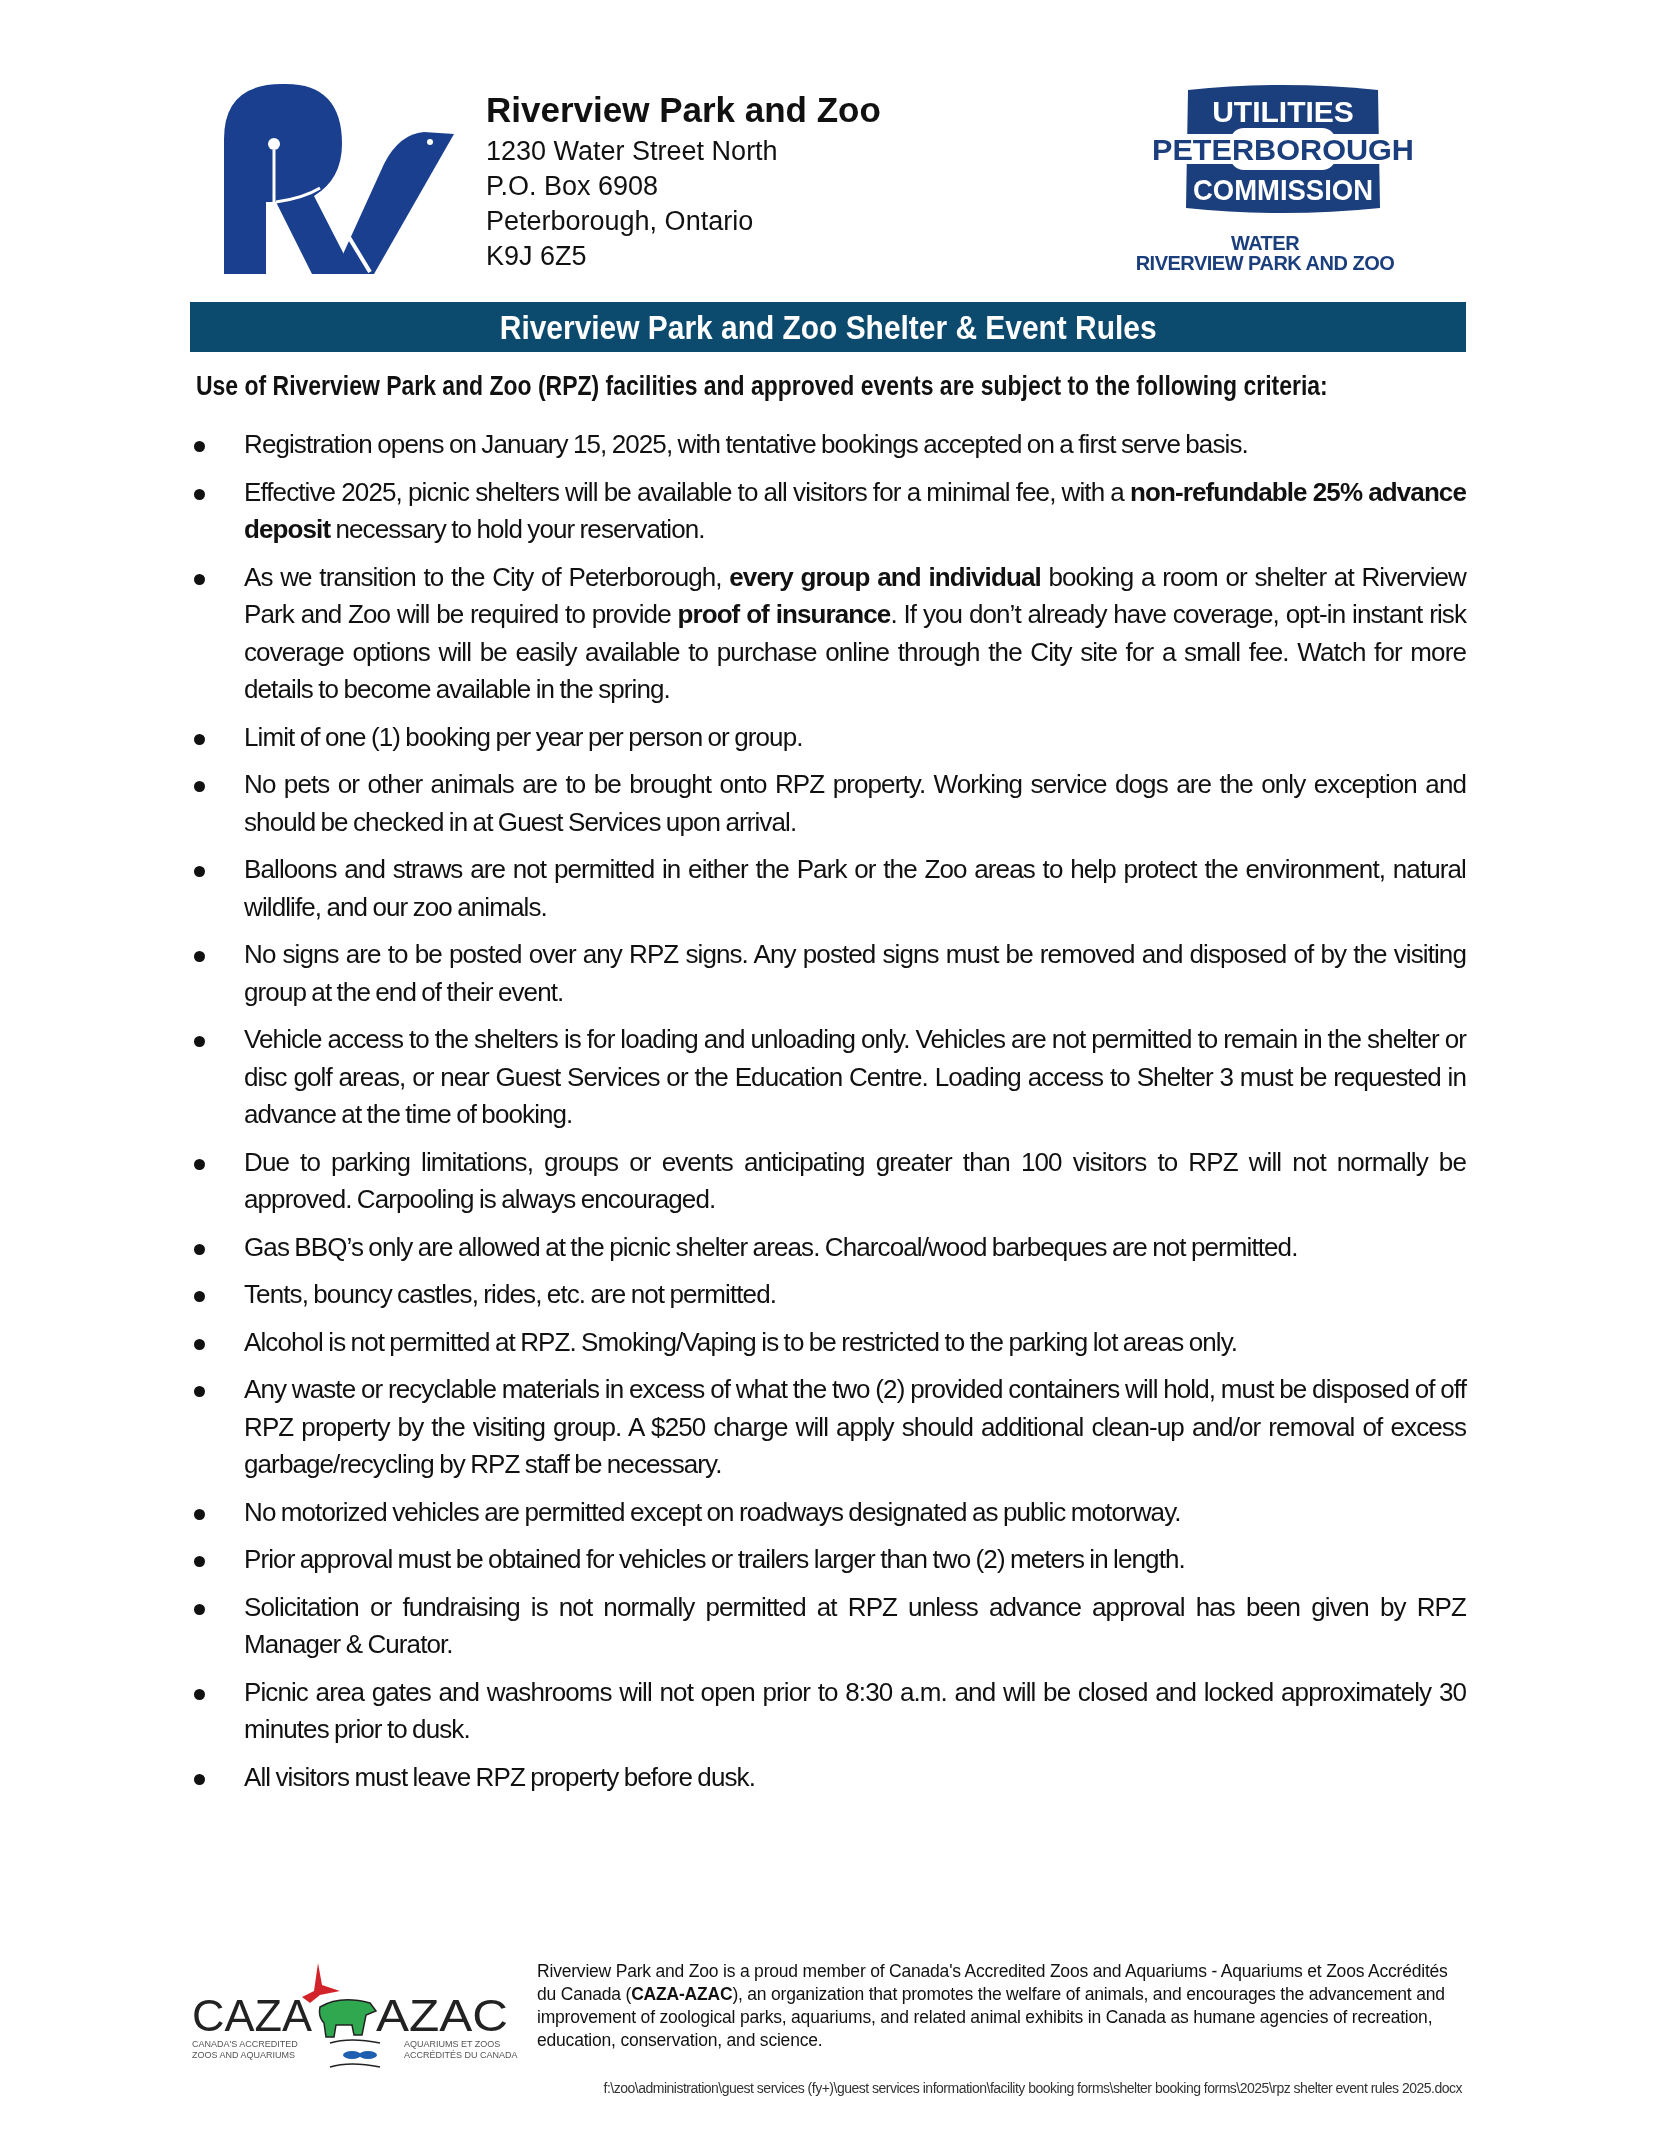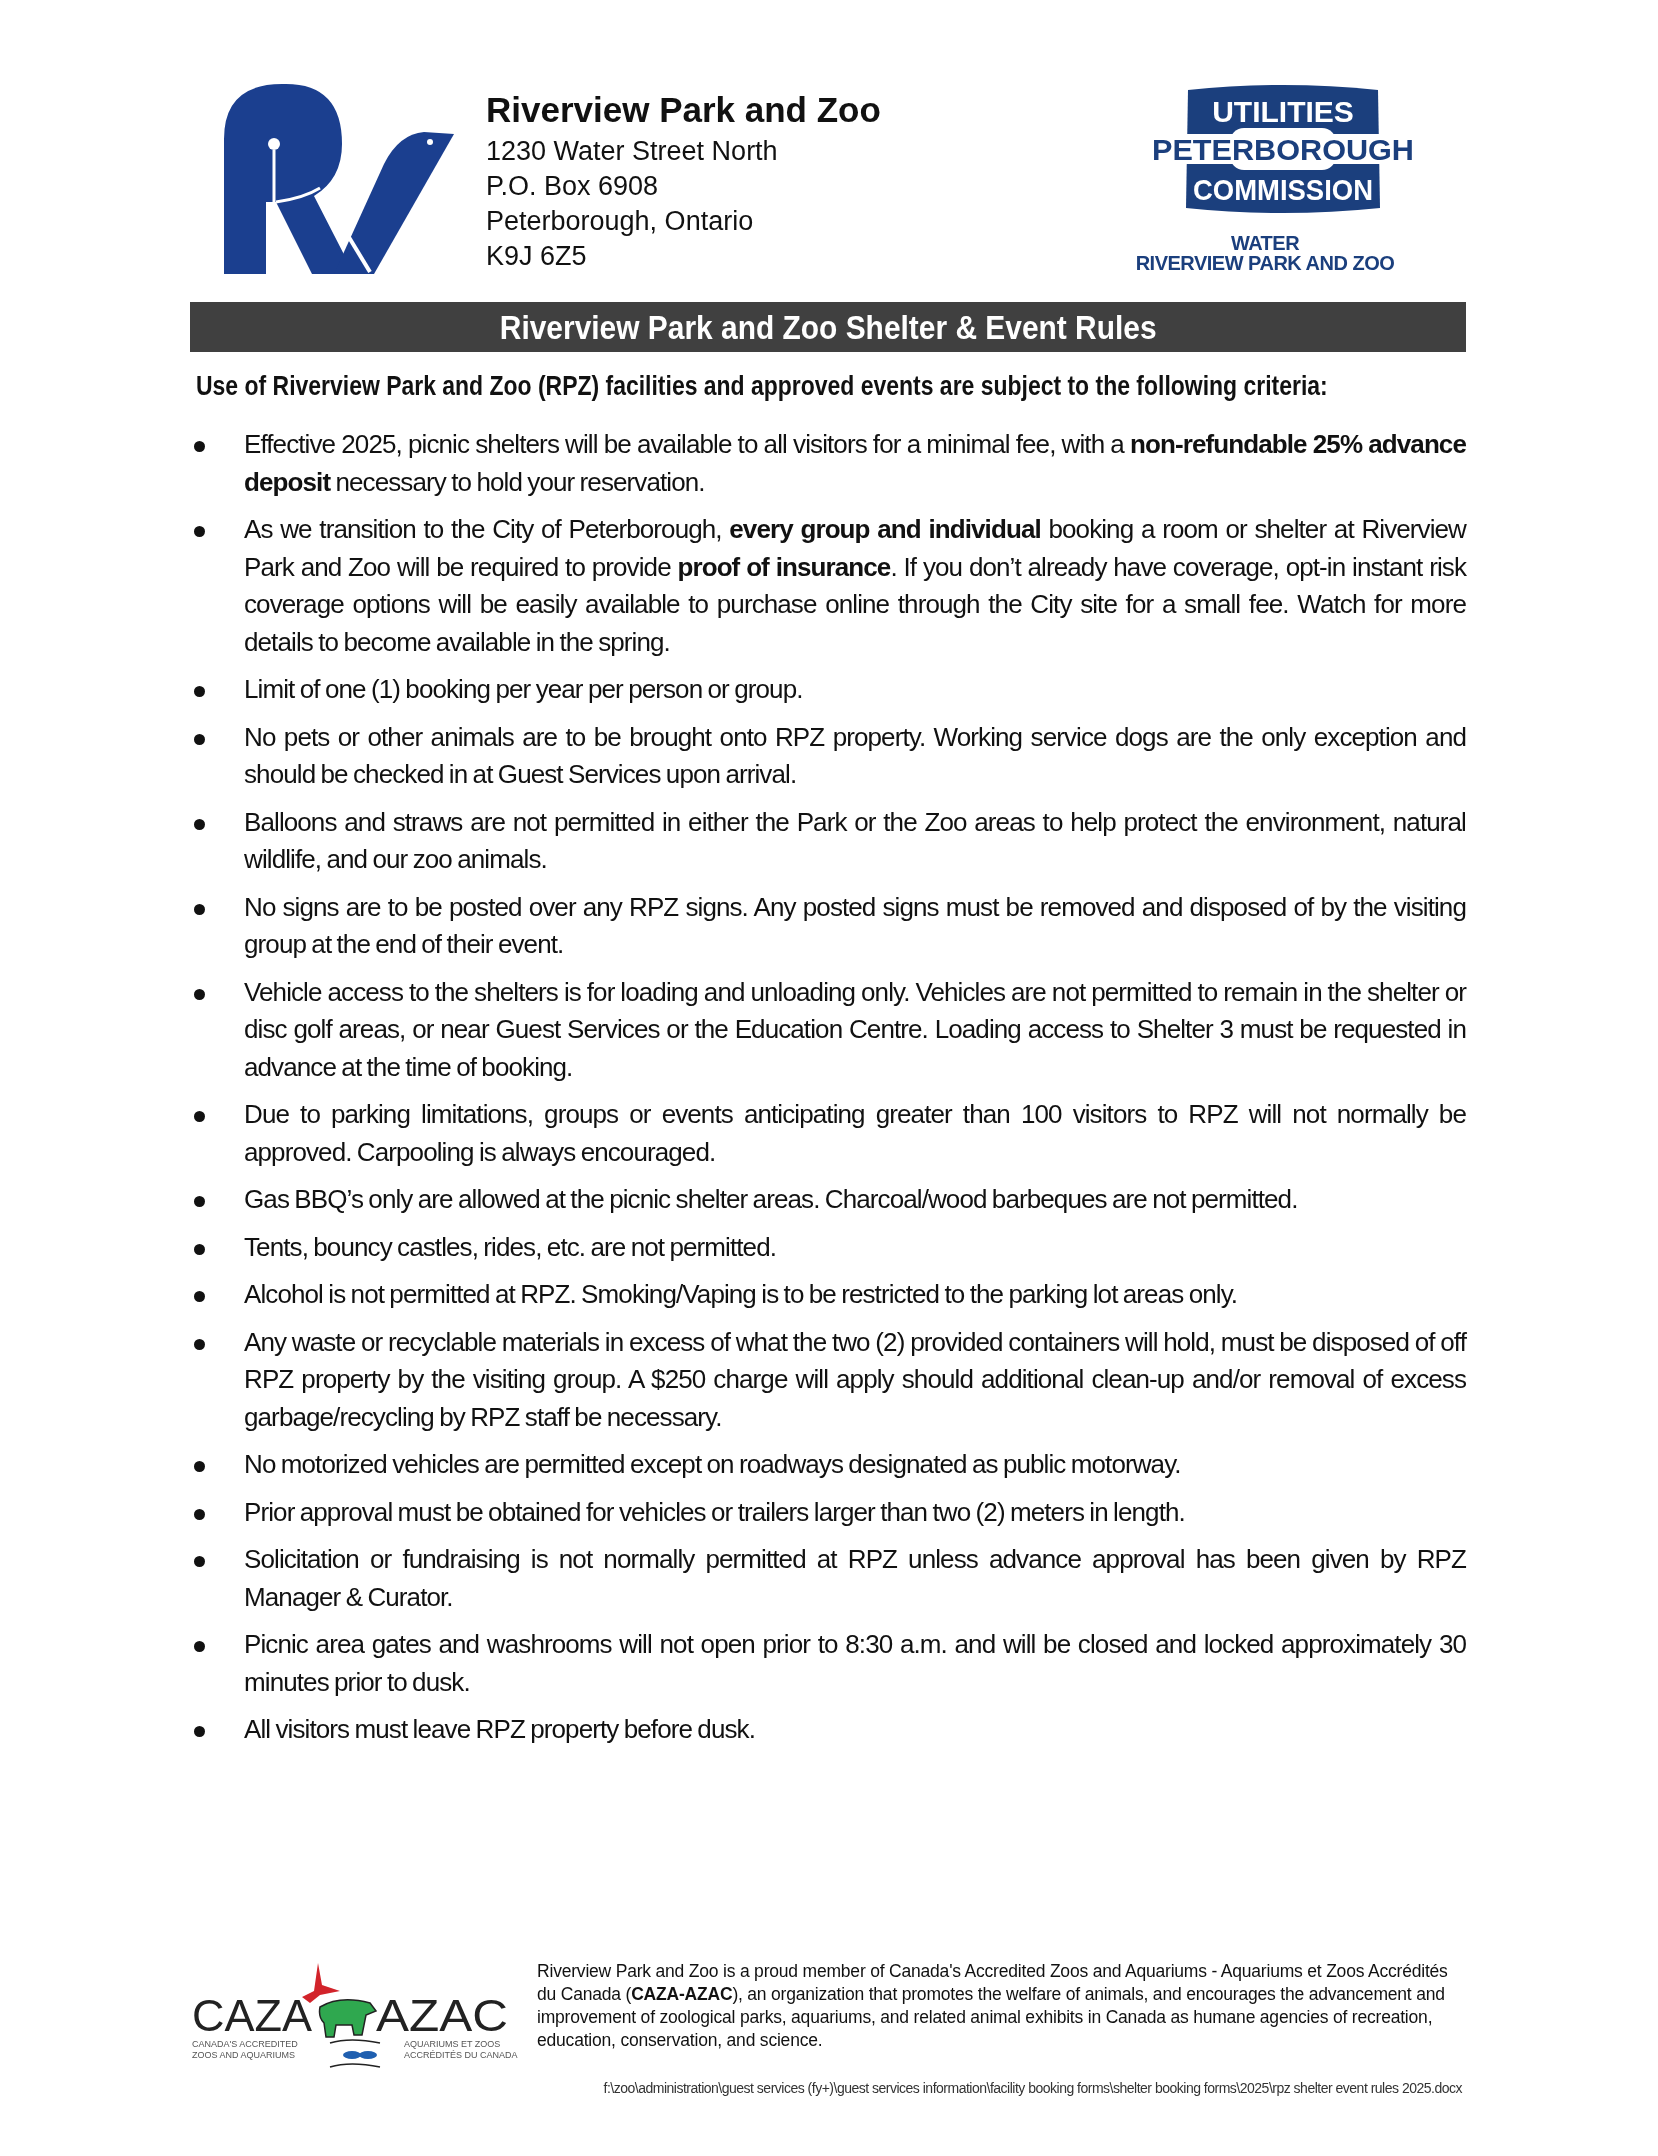--- a/index.html
+++ b/index.html
@@ -12,21 +12,21 @@
   .org-name { left: 486px; top: 90px; font-size: 35px; font-weight: bold; letter-spacing: 0px; }
   .addr { left: 486px; font-size: 27px; color: #111; }
   .addr1 { top: 136px; } .addr2 { top: 171px; } .addr3 { top: 206px; } .addr4 { top: 241px; }
 
   #puc-logo { left: 1148px; top: 84px; width: 270px; height: 130px; }
   .puc-sub { left: 1120px; width: 290px; text-align: center; font-weight: bold; color: #1b3f7d;
              font-size: 20px; letter-spacing: -0.5px; }
   .puc-sub1 { top: 232px; } .puc-sub2 { top: 252px; }
 
   
-  .banner { left: 190px; top: 302px; width: 1276px; height: 50px; background: #404040;
+  .banner { left: 190px; top: 302px; width: 1276px; height: 50px; background: #0c4a6e;
             color: #fff; font-weight: bold; font-size: 34px; text-align: center; line-height: 50px;
             transform-origin: center; }
   .banner span { display: inline-block; transform: scaleX(0.88); }
 
   .intro { left: 196px; top: 370px; width: 1270px; font-weight: bold; font-size: 28px;
            white-space: nowrap; }
   .intro span { display: inline-block; transform: scaleX(0.82); transform-origin: left; }
 
   
   .rules { left: 190px; top: 426px; width: 1276px; list-style: none; margin: 0; padding: 0; }
@@ -79,20 +79,24 @@
 
 <div class="abs banner">
   <span>Riverview Park and Zoo Shelter &amp; Event Rules</span>
 </div>
 
 <div class="abs intro">
   <span>Use of Riverview Park and Zoo (RPZ) facilities and approved events are subject to the following criteria:</span>
 </div>
 
 <ul class="abs rules" id="rules">
+    <li class="rule">
+      <span class="bullet"></span>
+      <span class="txt"><span>Registration opens on January 15, 2025, with tentative bookings accepted on a first serve basis.</span></span>
+    </li>
     <li class="rule">
       <span class="bullet"></span>
       <span class="txt"><span>Effective 2025, picnic shelters will be available to all visitors for a minimal fee, with a </span><b>non-refundable 25% advance deposit</b><span> necessary to hold your reservation.</span></span>
     </li>
     <li class="rule">
       <span class="bullet"></span>
       <span class="txt"><span>As we transition to the City of Peterborough, </span><b>every group and individual</b><span> booking a room or shelter at Riverview Park and Zoo will be required to provide </span><b>proof of insurance</b><span>. If you don’t already have coverage, opt-in instant risk coverage options will be easily available to purchase online through the City site for a small fee. Watch for more details to become available in the spring.</span></span>
     </li>
     <li class="rule">
       <span class="bullet"></span>

